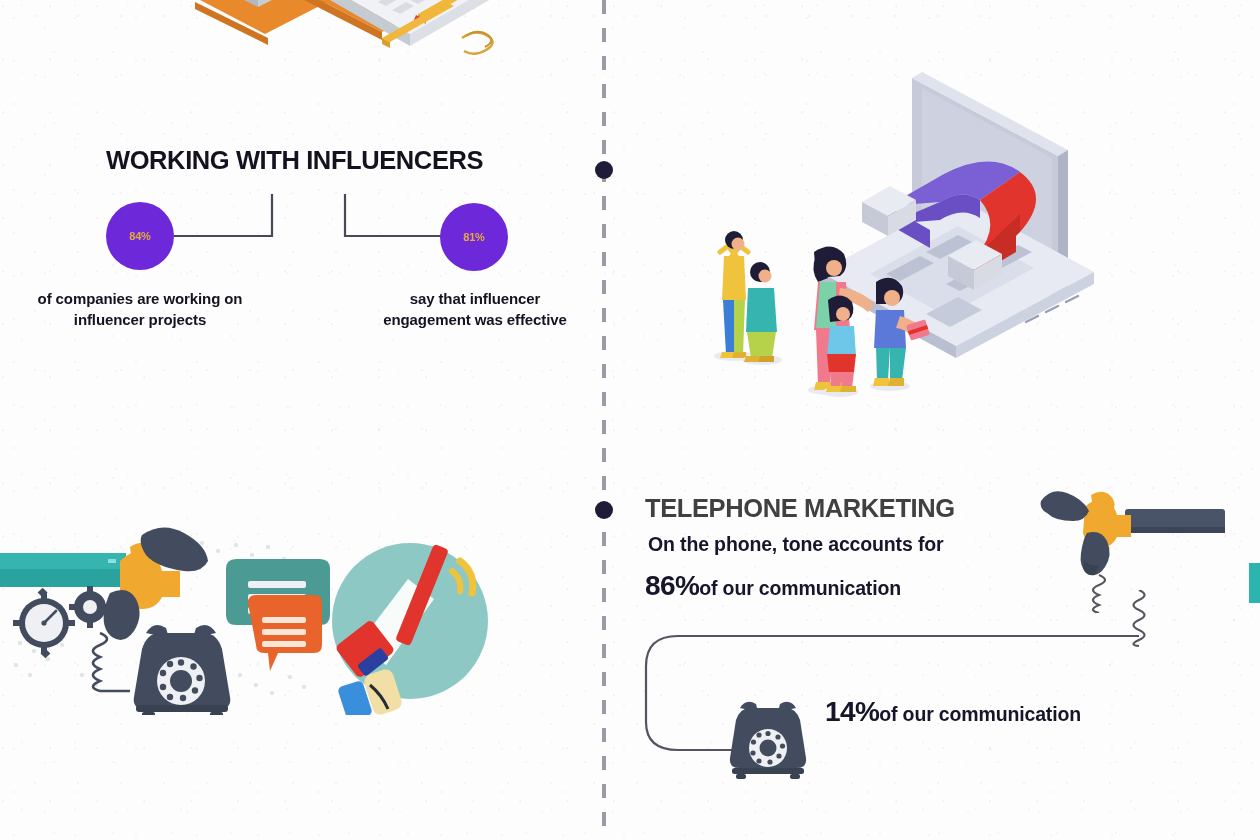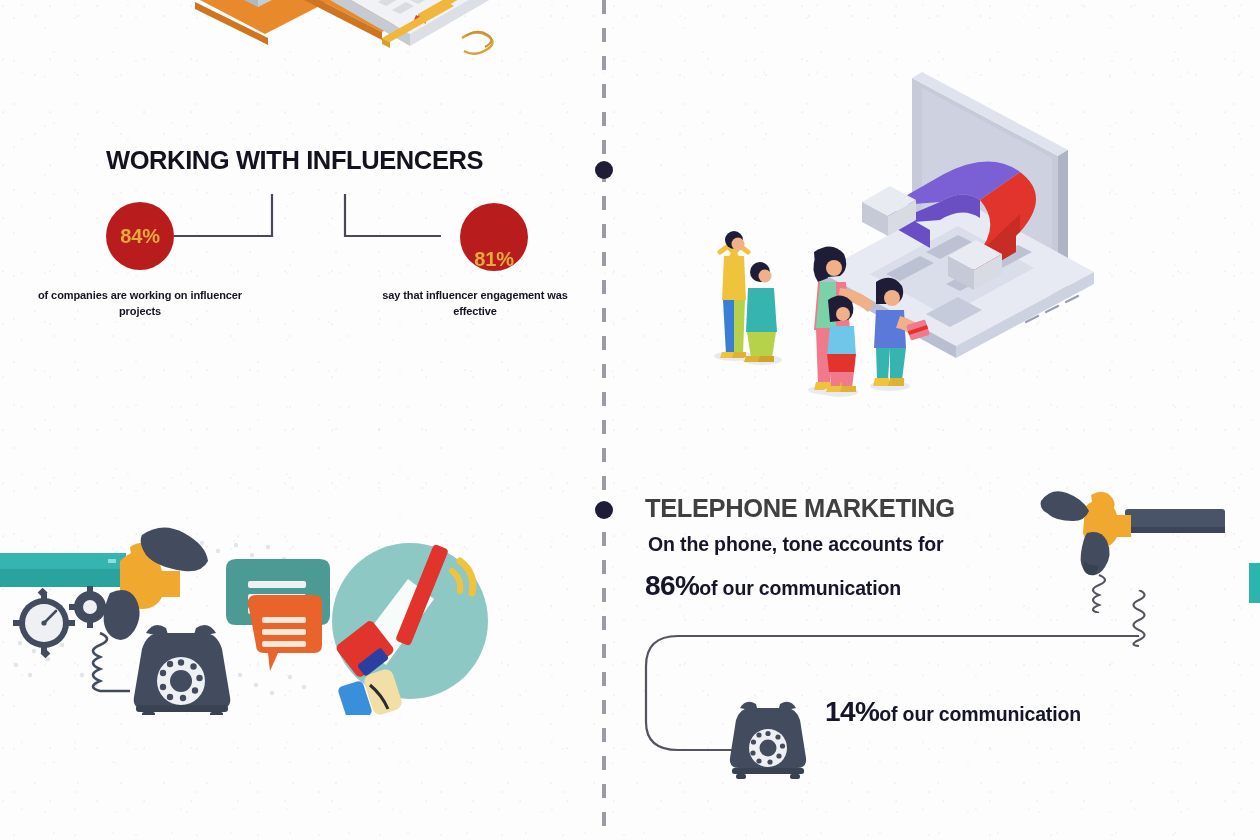--- a/index.html
+++ b/index.html
@@ -70,36 +70,36 @@
     color: #13121f;
     white-space: nowrap;
   }
 
   .bracket { position: absolute; left: 0; top: 44px; width: 600px; height: 52px; }
 
   .stat-circle {
     position: absolute;
     width: 68px; height: 68px;
     border-radius: 50%;
-    background: #b91c1c;
+    background: #6d28d9;
     display: flex;
     align-items: center;
     justify-content: center;
     color: #e5a93c;
-    font-size: 20px;
+    font-size: 11px;
     font-weight: 800;
     letter-spacing: -.2px;
   }
   .c84 { left: 106px; top: 56px; }
-  .c81 { left: 460px; top: 57px; align-items: flex-end; }
+  .c81 { left: 440px; top: 57px; }
 
   .stat-caption {
     position: absolute;
     text-align: center;
-    font-size: 11px;
+    font-size: 15px;
     line-height: 1.42;
     font-weight: 600;
     color: #141322;
     letter-spacing: -.1px;
   }
   .cap84 { left: 20px; top: 142px; width: 240px; }
   .cap81 { left: 368px; top: 142px; width: 214px; }
 
   
   .sec-telephone { position: absolute; left: 0; top: 0; width: 1260px; height: 840px; }

